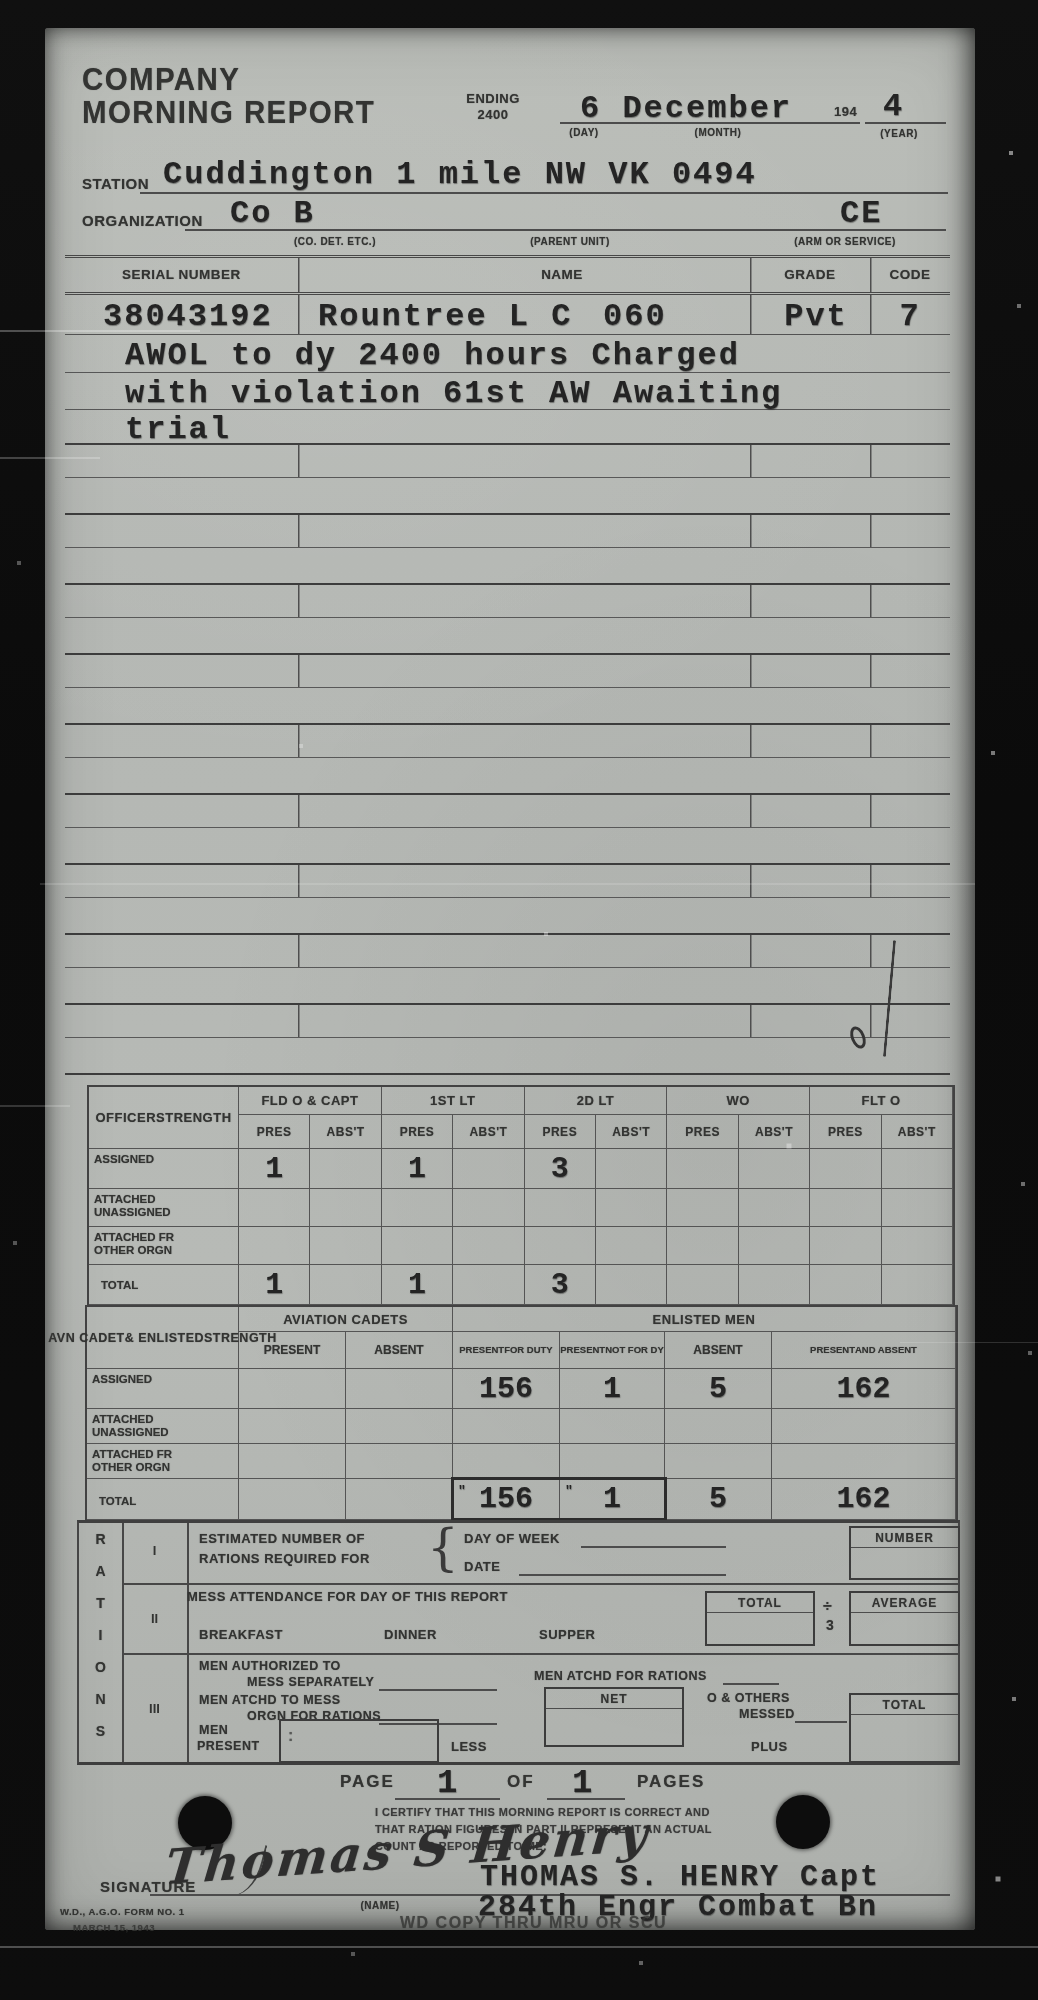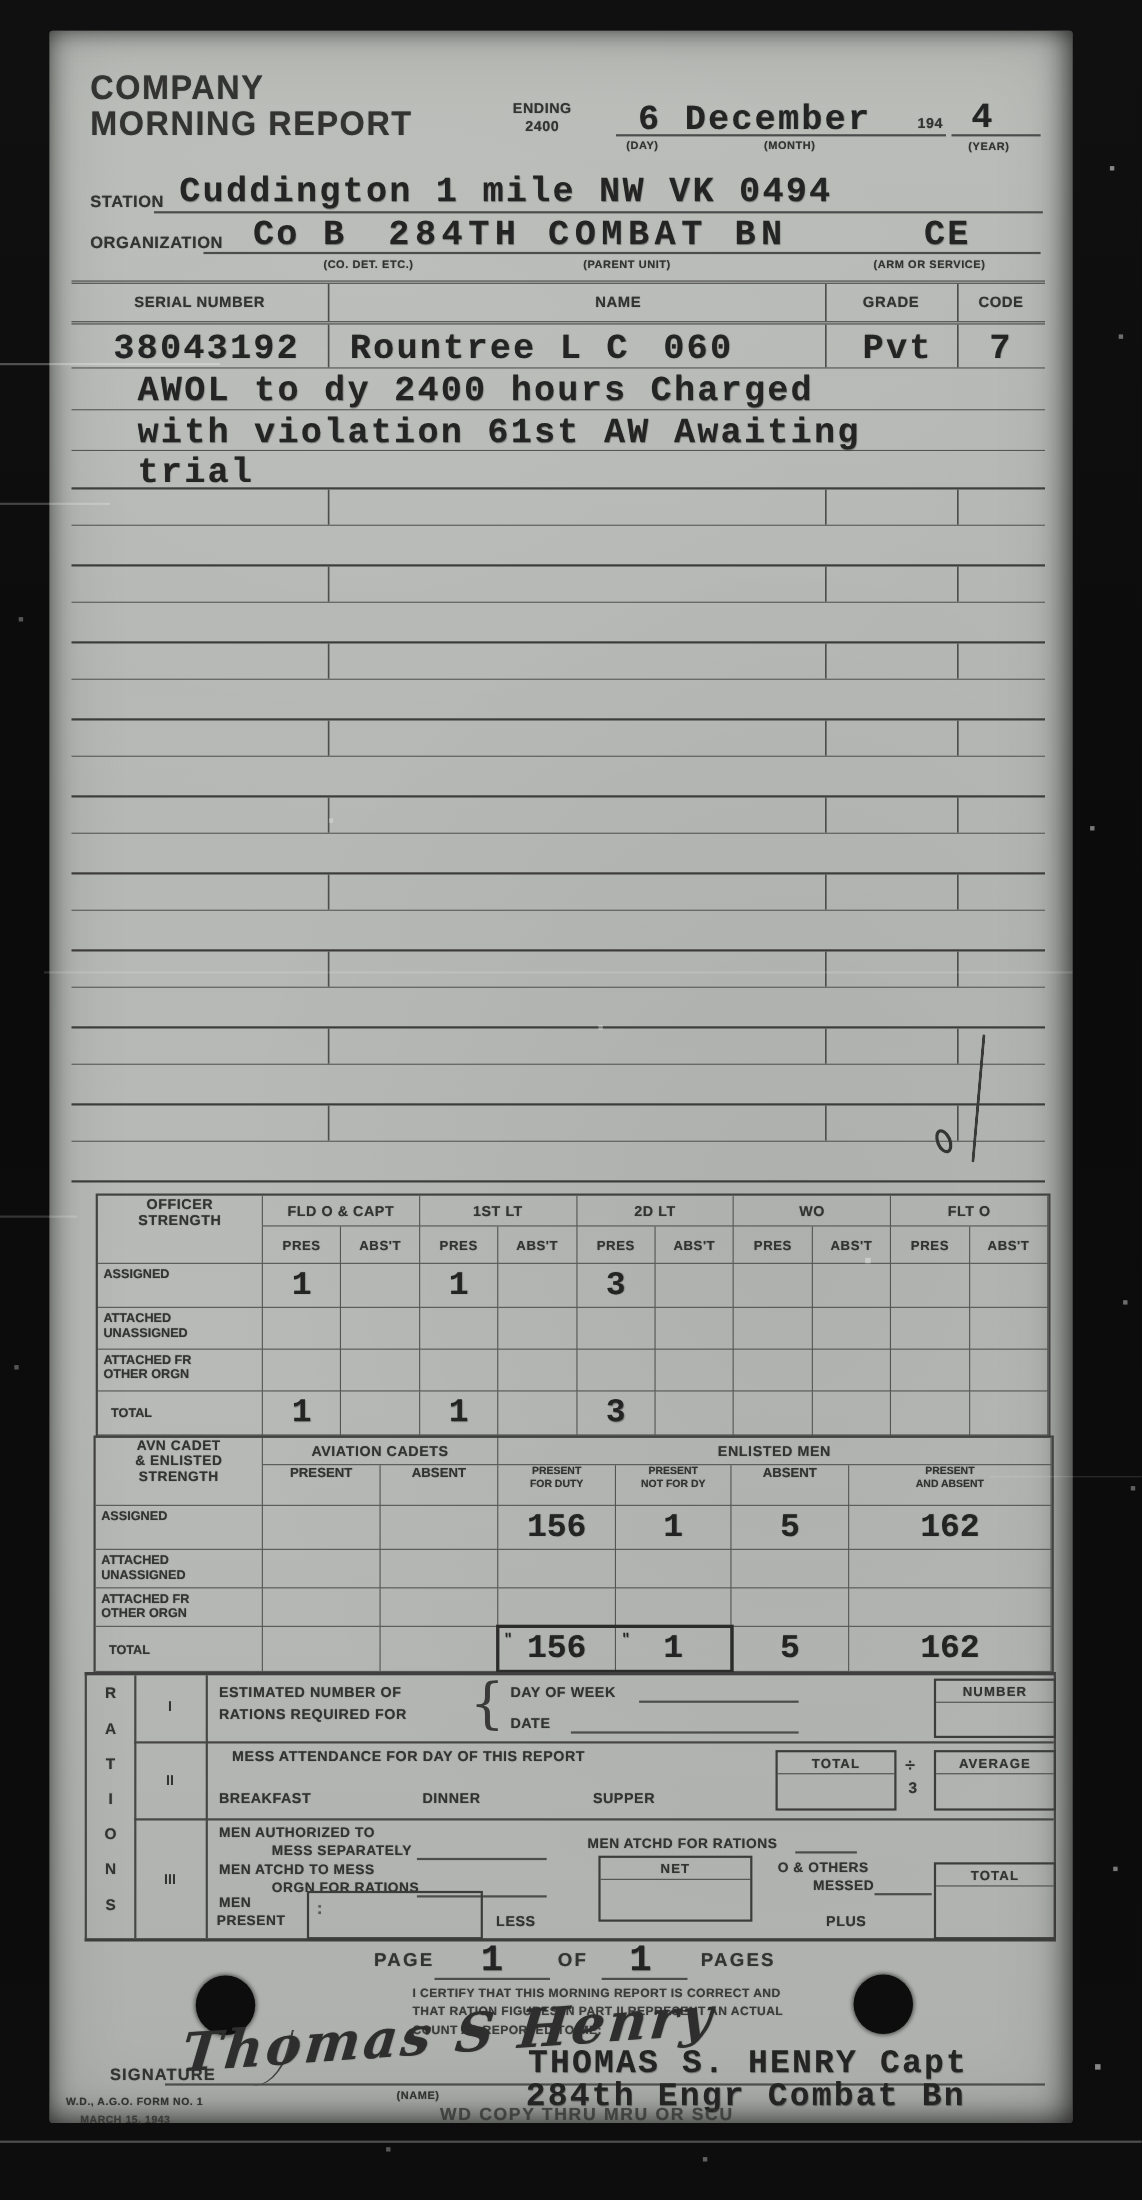--- a/index.html
+++ b/index.html
@@ -41,21 +41,21 @@
   
   .ot { position:absolute; left:42px; top:1057px; width:868px; display:grid;
         grid-template-columns:150px repeat(10,1fr);
         grid-template-rows:28px 34px 40px 38px 38px 40px; border:2px solid #424242; }
   .et { position:absolute; left:40px; top:1277px; width:873px; display:grid;
         grid-template-columns:152px 107px 107px 107px 105px 107px 1fr;
         grid-template-rows:25px 37px 40px 35px 35px 41px; border:2px solid #424242; }
   .ot>div, .et>div { border-right:1px solid #545454; border-bottom:1px solid #545454; position:relative; }
   .gh { display:flex; align-items:center; justify-content:center; font-weight:700;
         font-size:13px; color:#333432; letter-spacing:.5px; text-shadow:0 0 1px rgba(35,35,35,.5); }
-  .sh { display:flex; flex-direction:column; align-items:center; justify-content:flex-start;
+  .sh { display:flex; align-items:center; justify-content:center;
         font-weight:700; color:#333432; text-shadow:0 0 1px rgba(35,35,35,.5); }
   .rowl { font-weight:700; font-size:11.5px; line-height:12.5px; color:#333432;
           padding:4px 0 0 5px; text-shadow:0 0 1px rgba(35,35,35,.5); }
   .val { display:flex; align-items:center; justify-content:center; }
   .val span { font-family:"Liberation Mono","DejaVu Sans Mono",monospace; font-weight:700;
               font-size:30px; color:#242424; text-shadow:.5px .5px 1px rgba(20,20,20,.45); }
   .heavybox { position:absolute; left:406px; top:1449px; width:216px; height:44px;
               border:3px solid #2c2c2c; pointer-events:none; }
   
   .ra { position:absolute; left:32px; top:1492px; width:883px; height:245px;
@@ -112,21 +112,20 @@
     <span class="t" style="left:838px;top:60px;font-size:32px">4</span>
     <div class="ul" style="left:820px;top:94px;width:81px"></div>
     <span class="p ctr" style="left:818px;top:100px;width:72px;font-size:10px">(YEAR)</span>
 
     <span class="p" style="left:37px;top:147px;font-size:15px">STATION</span>
     <span class="t" style="left:118px;top:128px;font-size:32px">Cuddington 1 mile NW VK 0494</span>
     <div class="ul" style="left:95px;top:164px;width:808px"></div>
 
     <span class="p" style="left:37px;top:184px;font-size:15px">ORGANIZATION</span>
     <span class="t" style="left:185px;top:167px;font-size:32px">Co B</span>
-    <span class="t" style="left:308px;top:167px;font-size:32px;letter-spacing:5px">284TH COMBAT BN</span>
     <span class="t" style="left:795px;top:167px;font-size:32px">CE</span>
     <div class="ul" style="left:140px;top:201px;width:761px"></div>
     <span class="p ctr" style="left:230px;top:208px;width:120px;font-size:10px">(CO. DET. ETC.)</span>
     <span class="p ctr" style="left:455px;top:208px;width:140px;font-size:10px">(PARENT UNIT)</span>
     <span class="p ctr" style="left:725px;top:208px;width:150px;font-size:10px">(ARM OR SERVICE)</span>
 
     <div class="roster">
       <div class="rrow rhead rcols">
         <span class="p ctr" style="left:0;top:9px;width:233px;font-size:13.5px">SERIAL NUMBER</span>
         <span class="p ctr" style="left:233px;top:9px;width:528px;font-size:13.5px">NAME</span>
@@ -405,21 +404,21 @@
       <span class="p" style="left:120px;top:28px;font-size:13px">RATIONS REQUIRED FOR</span>
       <span class="brace" style="left:348px;top:-4px;font-size:50px">{</span>
       <span class="p" style="left:385px;top:8px;font-size:13px">DAY OF WEEK</span>
       <div class="ul" style="left:502px;top:23px;width:145px"></div>
       <span class="p" style="left:385px;top:36px;font-size:13px">DATE</span>
       <div class="ul" style="left:440px;top:51px;width:207px"></div>
       <div class="fbox" style="left:770px;top:3px;width:111px;height:54px">
         <span class="bt">NUMBER</span>
       </div>
 
-      <span class="p" style="left:132px;top:66px;font-size:13px">MESS ATTENDANCE FOR DAY OF THIS REPORT</span>
+      <span class="p" style="left:108px;top:66px;font-size:13px">MESS ATTENDANCE FOR DAY OF THIS REPORT</span>
       <span class="p" style="left:120px;top:104px;font-size:13px">BREAKFAST</span>
       <span class="p" style="left:305px;top:104px;font-size:13px">DINNER</span>
       <span class="p" style="left:460px;top:104px;font-size:13px">SUPPER</span>
       <div class="fbox" style="left:626px;top:68px;width:110px;height:55px">
         <span class="bt">TOTAL</span>
       </div>
       <span class="p" style="left:744px;top:74px;font-size:16px">÷</span>
       <span class="p" style="left:747px;top:94px;font-size:14px">3</span>
       <div class="fbox" style="left:770px;top:68px;width:111px;height:55px">
         <span class="bt">AVERAGE</span>

